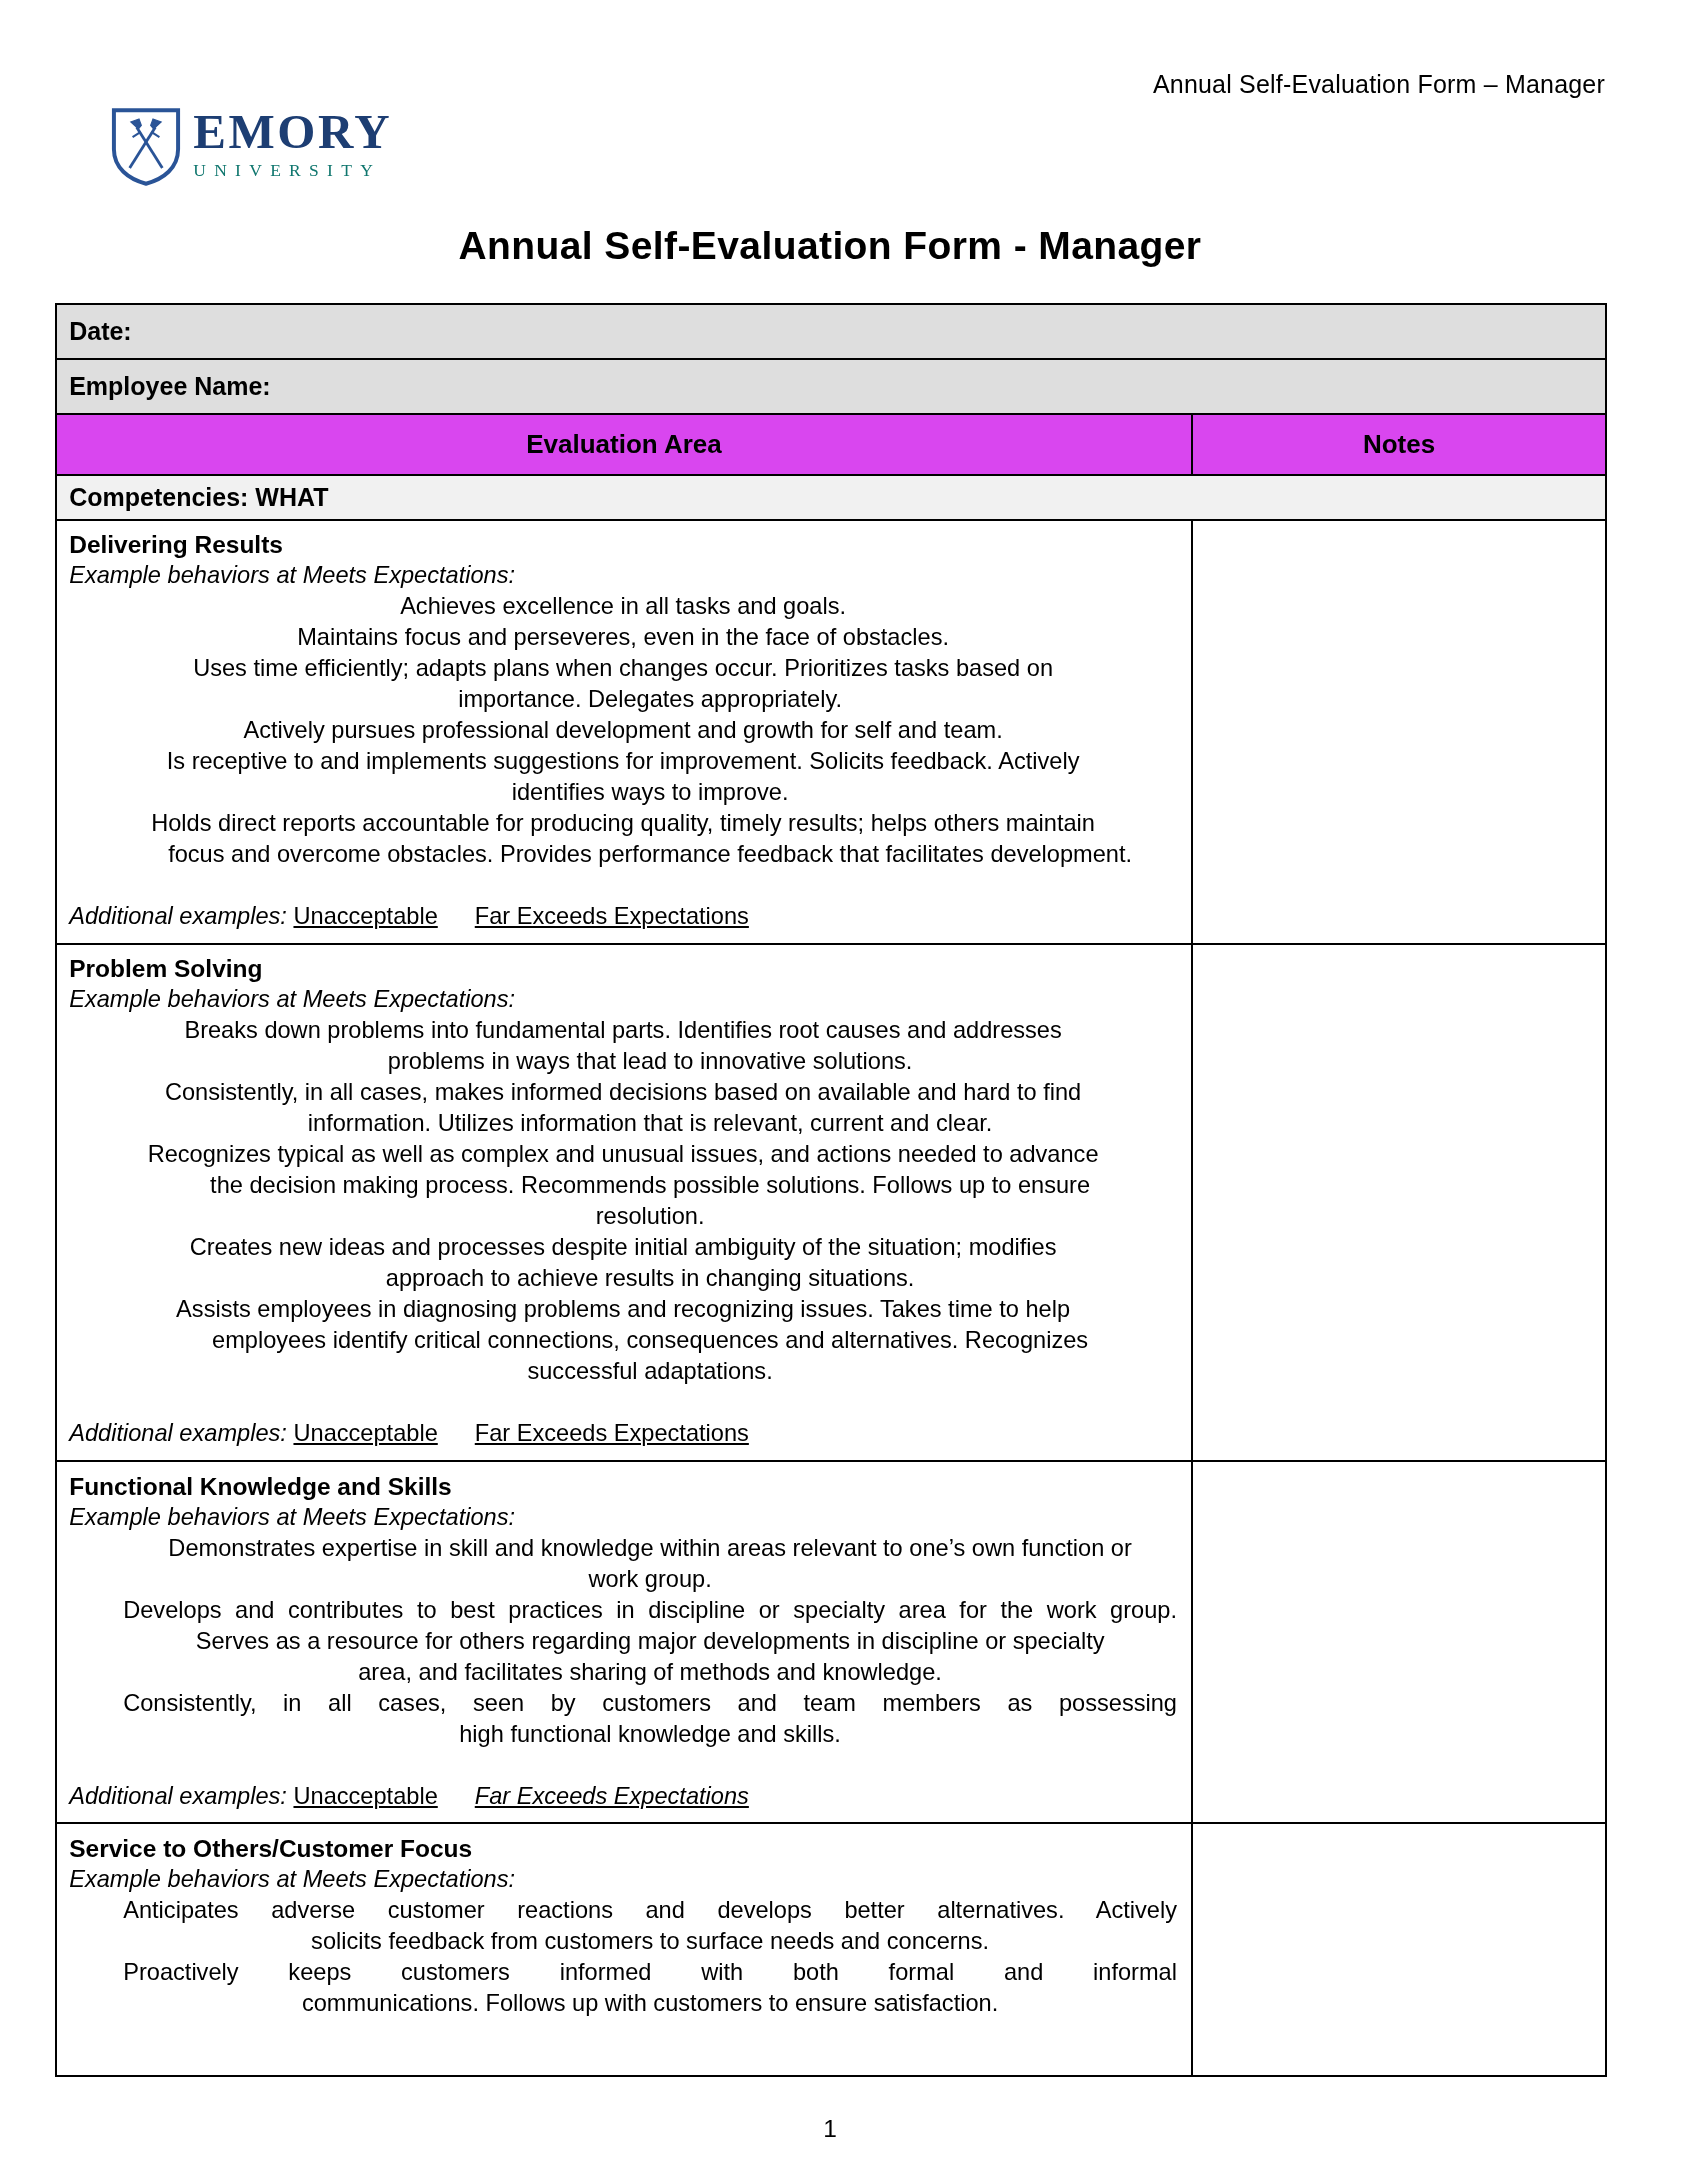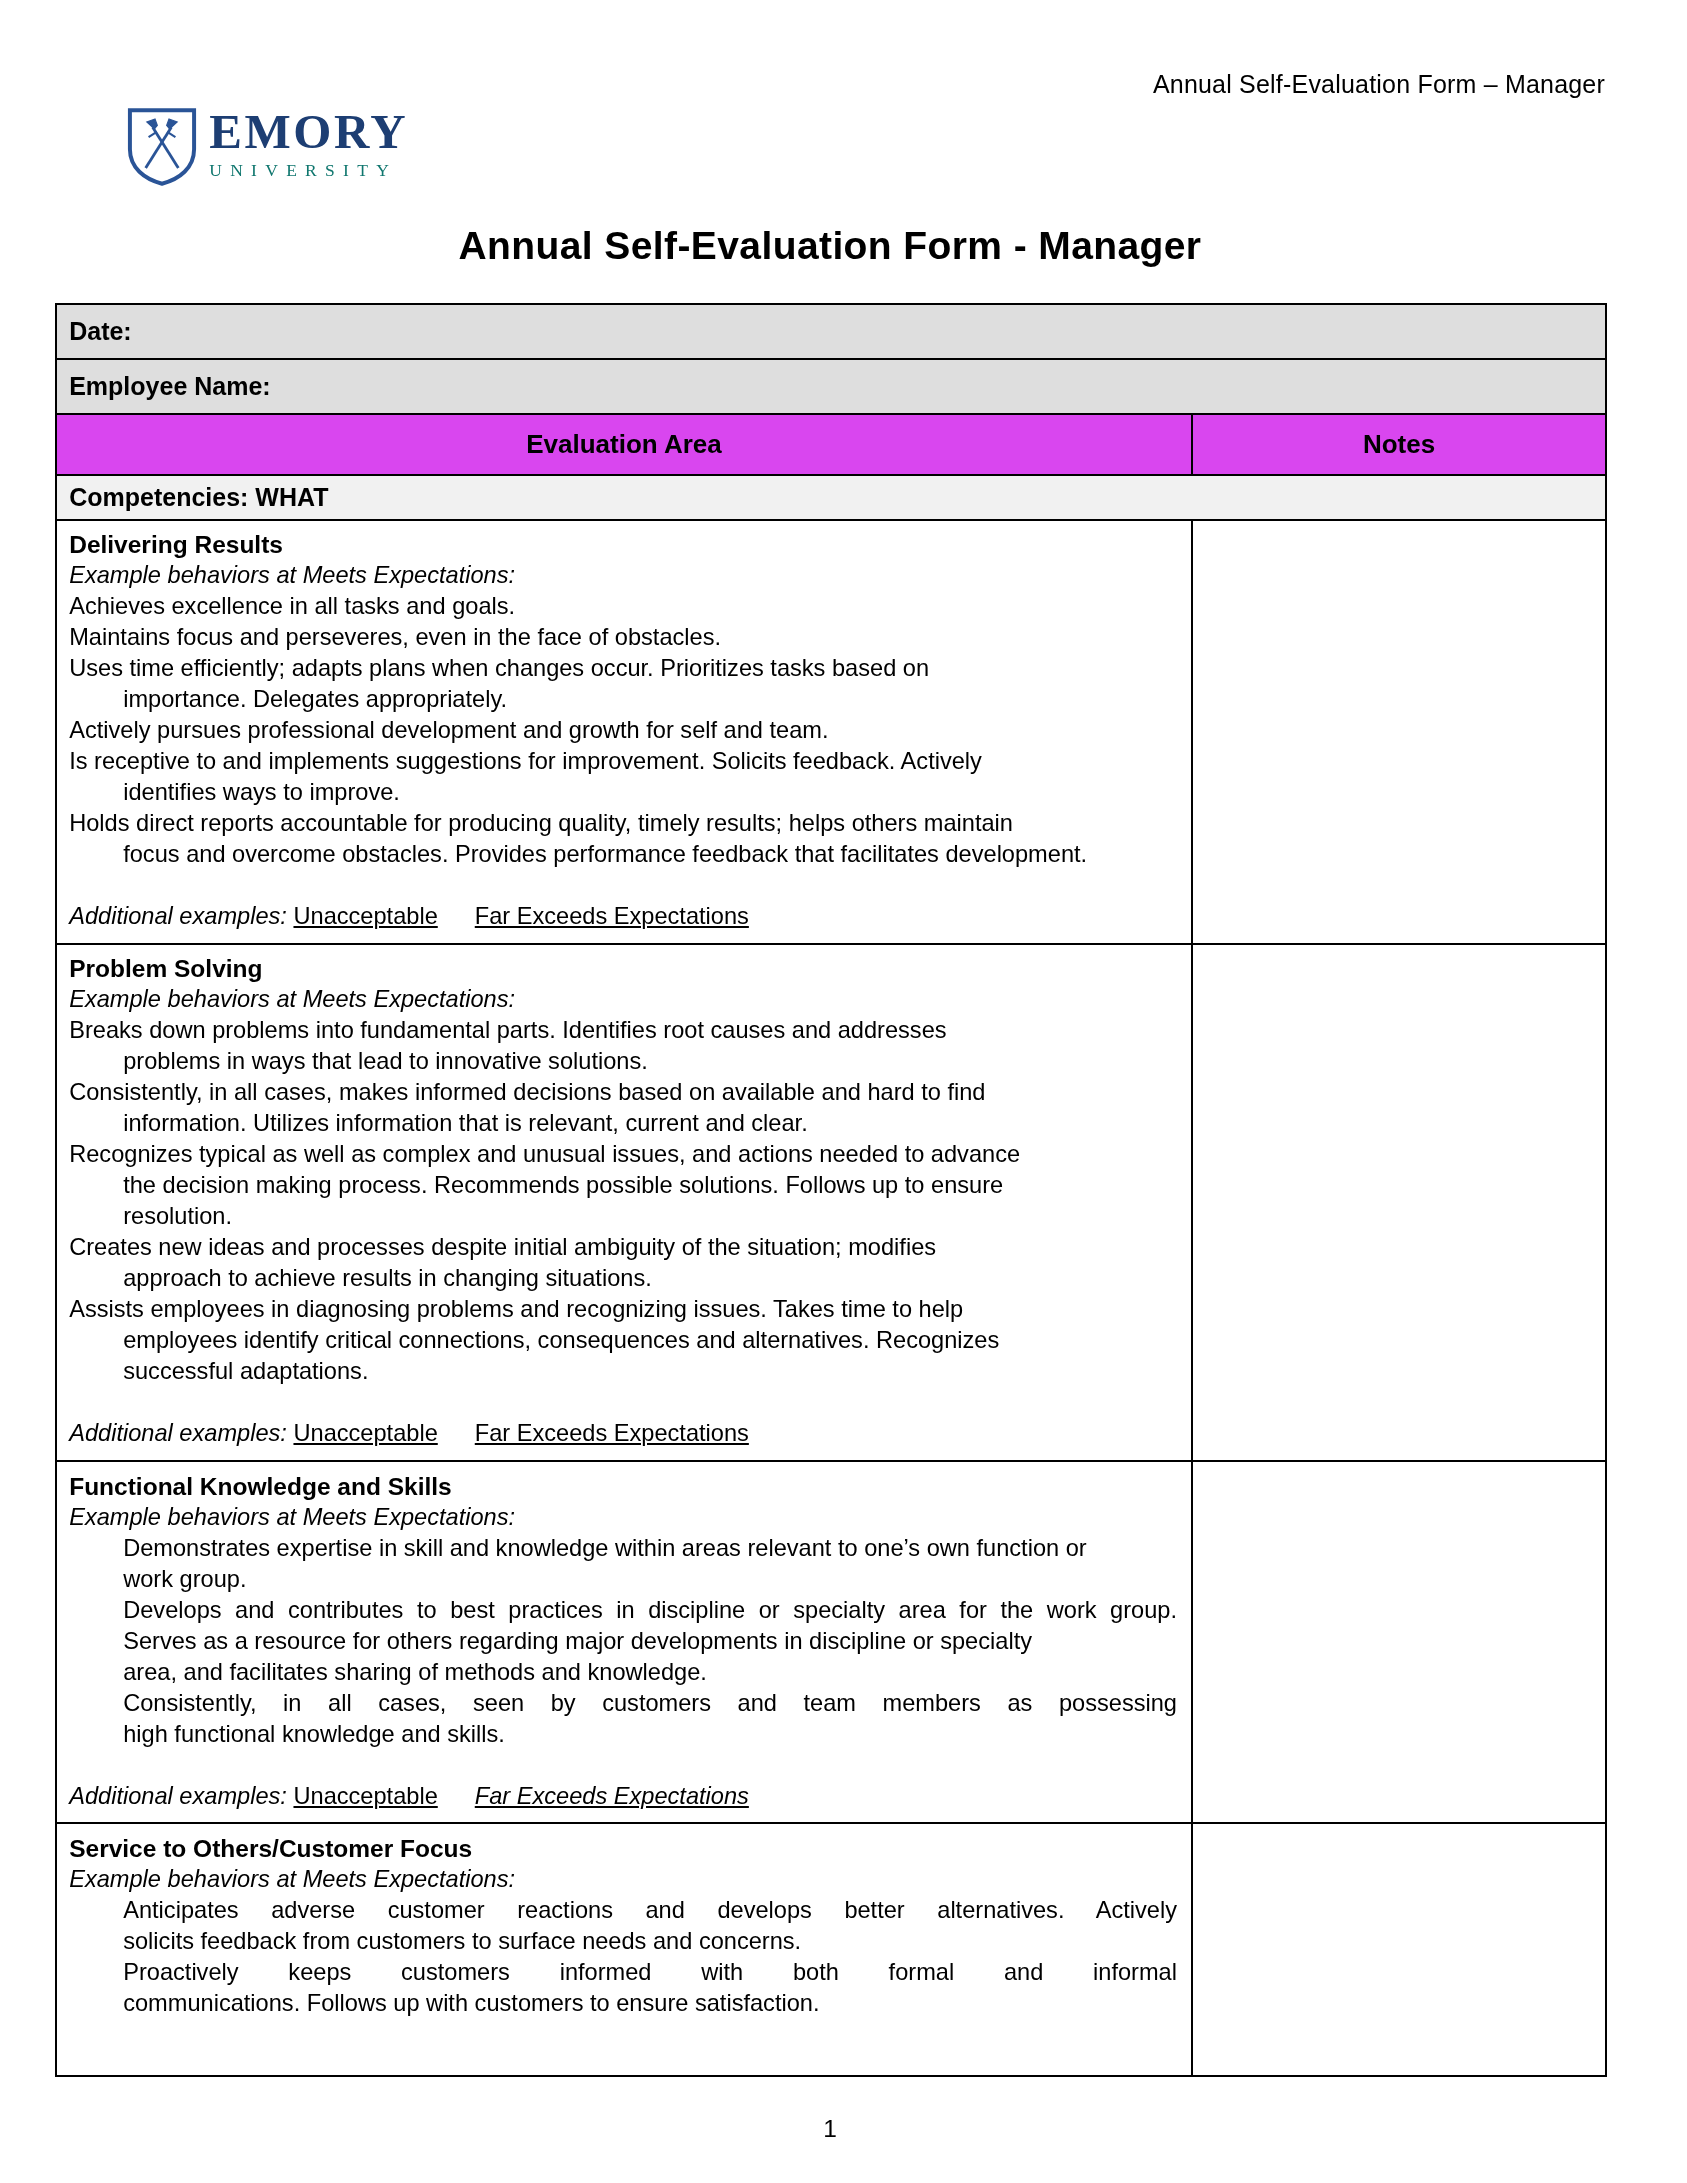--- a/index.html
+++ b/index.html
@@ -10,21 +10,21 @@
     position:relative;
   }
   .content { margin-left:55px; width:1550px; }
 
   
   .topbar { position:relative; height:203px; }
   .header-right {
     position:absolute; top:70px; right:0;
     font-size:25px; letter-spacing:0.2px;
   }
-  .logo { position:absolute; left:72px; top:107px; display:flex; align-items:flex-start; }
+  .logo { position:absolute; left:56px; top:107px; display:flex; align-items:flex-start; }
   .logo-shield { display:block; }
   .logo-textwrap { margin-left:12.2px; padding-top:1.7px; font-family:"Liberation Serif", serif; }
   .logo-primary {
     font-size:49px; line-height:45px; font-weight:600;
     letter-spacing:2.6px; color:#1d3e73;
   }
   .logo-secondary {
     font-size:17.5px; line-height:23px; font-weight:400;
     letter-spacing:8.3px; color:#0f766e; margin-top:5.2px;
   }
@@ -56,21 +56,21 @@
 
   td.eval-cell {
     vertical-align:top; background:#fff;
     padding:8.7px 14px 10.5px 12.2px;
     font-size:23.6px; line-height:31px;
   }
   td.notes-cell { vertical-align:top; background:#fff; }
 
   .sec-title { font-weight:bold; font-size:24.5px; }
   .example-line { font-style:italic; }
-  .bline { white-space:nowrap; }
+  .bline { white-space:nowrap;text-align:center; }
   .bline.ind { padding-left:54px; white-space:normal; }
   .bline.jst {
     white-space:normal;
     text-align:justify; text-align-last:justify;
   }
   .additional { margin-top:31px; font-style:italic; }
   a.doclink {
     color:#000000; text-decoration:underline; font-style:normal; cursor:pointer;
   }
   a.doclink.it { font-style:italic; }

